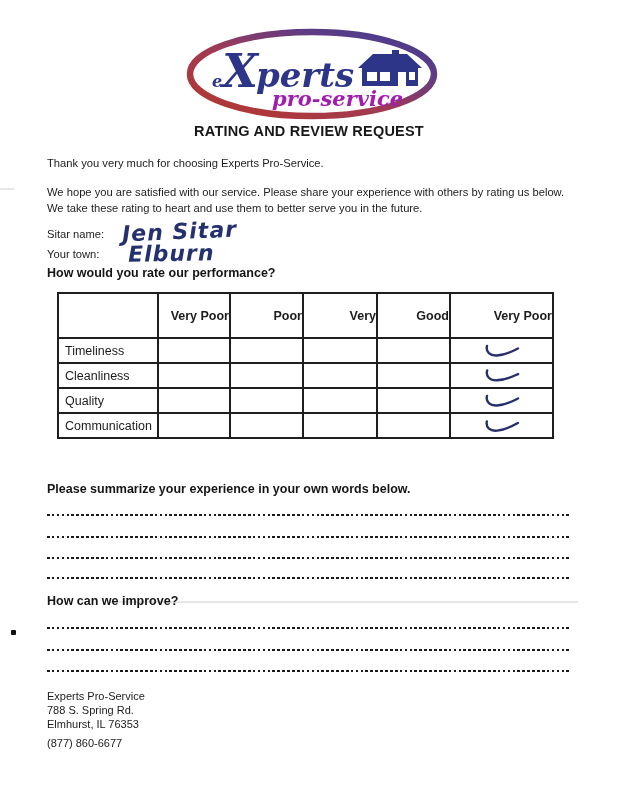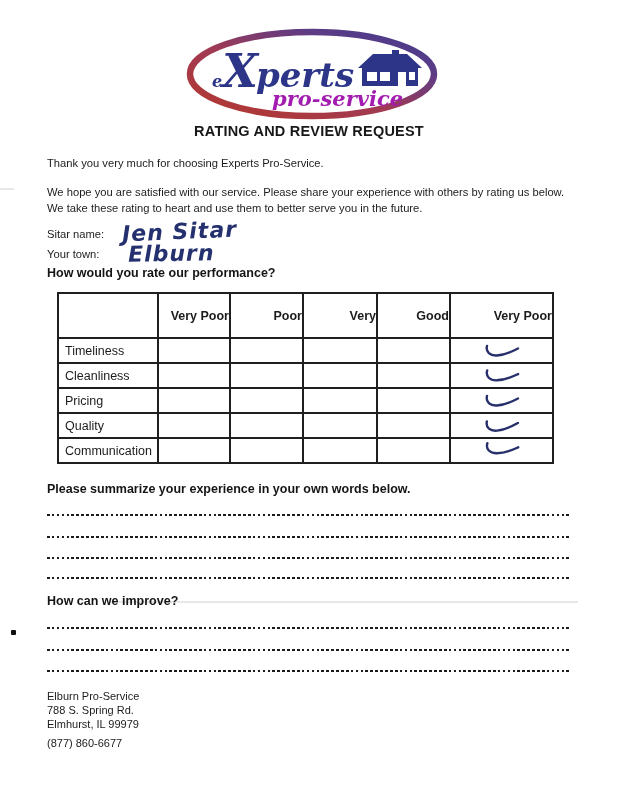--- a/index.html
+++ b/index.html
@@ -141,32 +141,20 @@
           <td></td>
         <td></td>
           <td></td>
         <td class="checkcell">
           <svg width="38" height="16" viewBox="0 0 38 16">
             <path d="M4 3 C 2.5 9, 7 13, 14 12.5 C 23 12, 30 8, 35 5.5" fill="none" stroke="#27306b" stroke-width="2.4" stroke-linecap="round"></path>
           </svg>
         </td>
       </tr>
       <tr>
-        <td class="rowlabel">Pricing</td>
-        <td></td>
-          <td></td>
-        <td></td>
-          <td></td>
-        <td class="checkcell">
-          <svg width="38" height="16" viewBox="0 0 38 16">
-            <path d="M4 3 C 2.5 9, 7 13, 14 12.5 C 23 12, 30 8, 35 5.5" fill="none" stroke="#27306b" stroke-width="2.4" stroke-linecap="round"></path>
-          </svg>
-        </td>
-      </tr>
-      <tr>
         <td class="rowlabel">Quality</td>
         <td></td>
           <td></td>
         <td></td>
           <td></td>
         <td class="checkcell">
           <svg width="38" height="16" viewBox="0 0 38 16">
             <path d="M4 3 C 2.5 9, 7 13, 14 12.5 C 23 12, 30 8, 35 5.5" fill="none" stroke="#27306b" stroke-width="2.4" stroke-linecap="round"></path>
           </svg>
         </td>
@@ -190,18 +178,18 @@
   <div class="dashline" style="top:514px"></div>
   <div class="dashline" style="top:536px"></div>
   <div class="dashline" style="top:557px"></div>
   <div class="dashline" style="top:577px"></div>
 
   <div class="heading" style="top:594px">How can we improve?</div>
   <div class="dashline" style="top:627px"></div>
   <div class="dashline" style="top:649px"></div>
   <div class="dashline" style="top:670px"></div>
 
-  <div class="foot" style="top:690px">Elburn Pro-Service</div>
+  <div class="foot" style="top:690px">Experts Pro-Service</div>
   <div class="foot" style="top:704px">788 S. Spring Rd.</div>
-  <div class="foot" style="top:718px">Elmhurst, IL 99979</div>
+  <div class="foot" style="top:718px">Elmhurst, IL 76353</div>
   <div class="foot" style="top:737px">(877) 860-6677</div>
 
 </div>
 
 </body></html>

